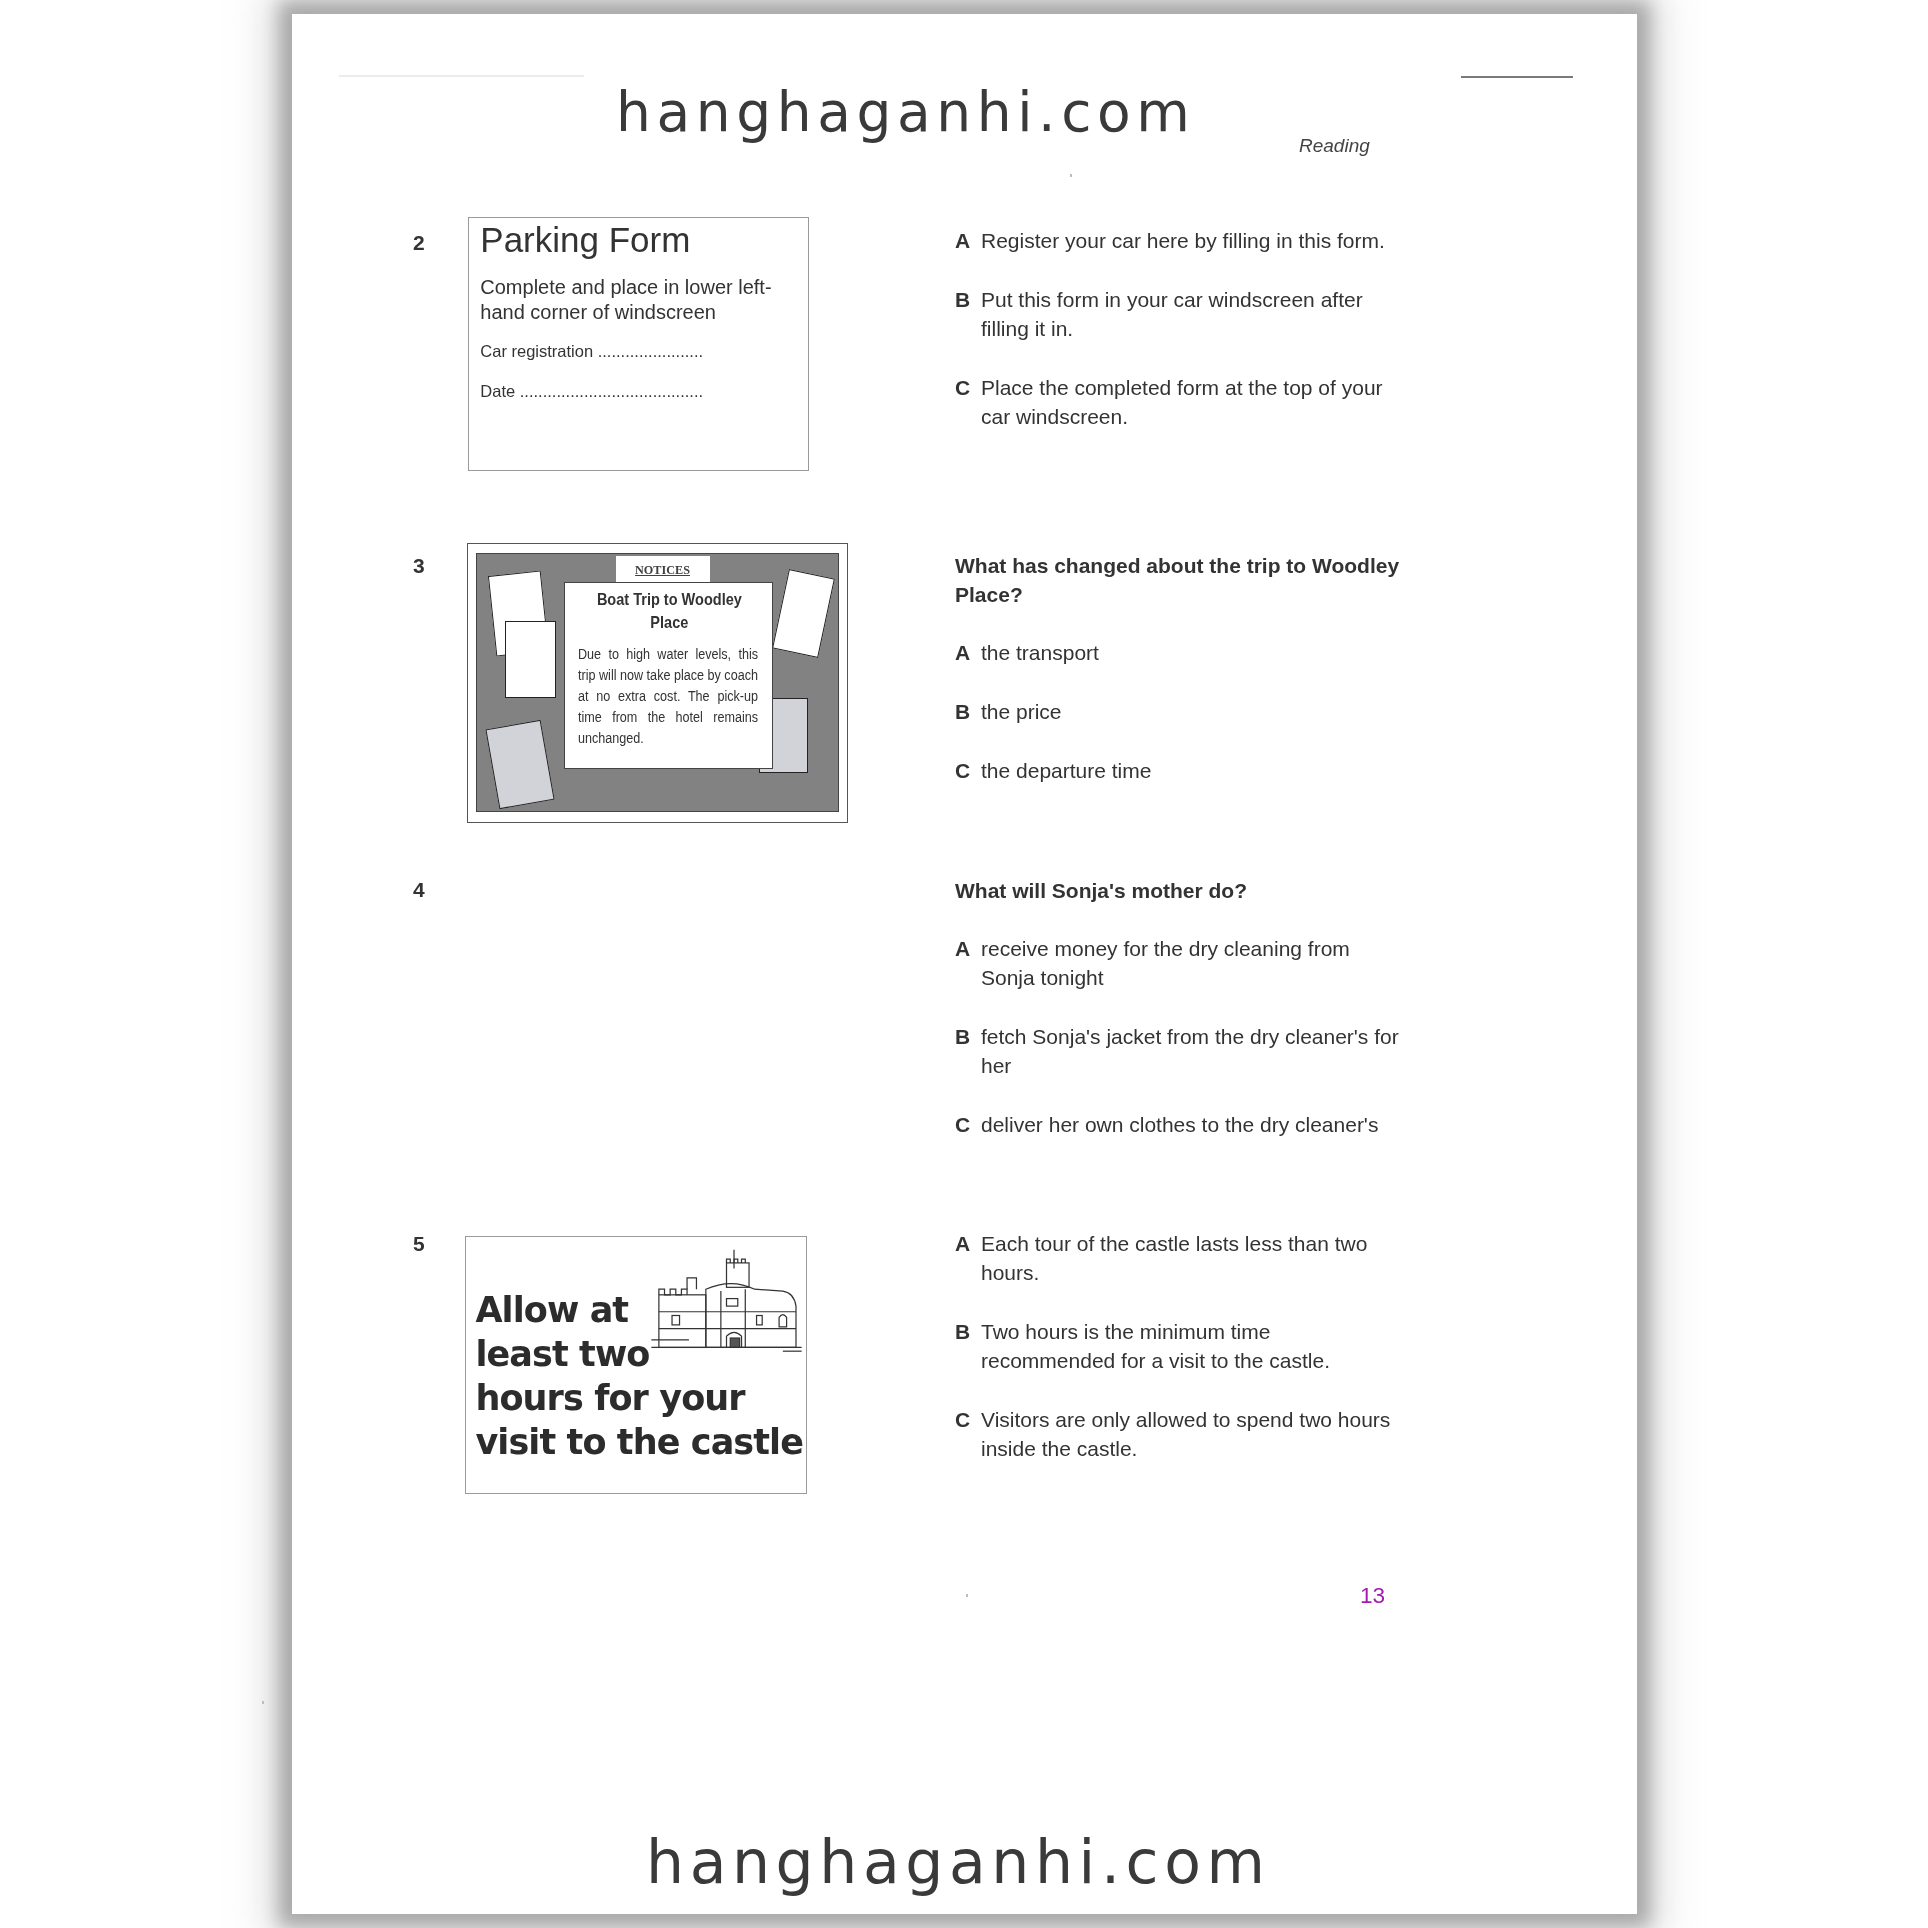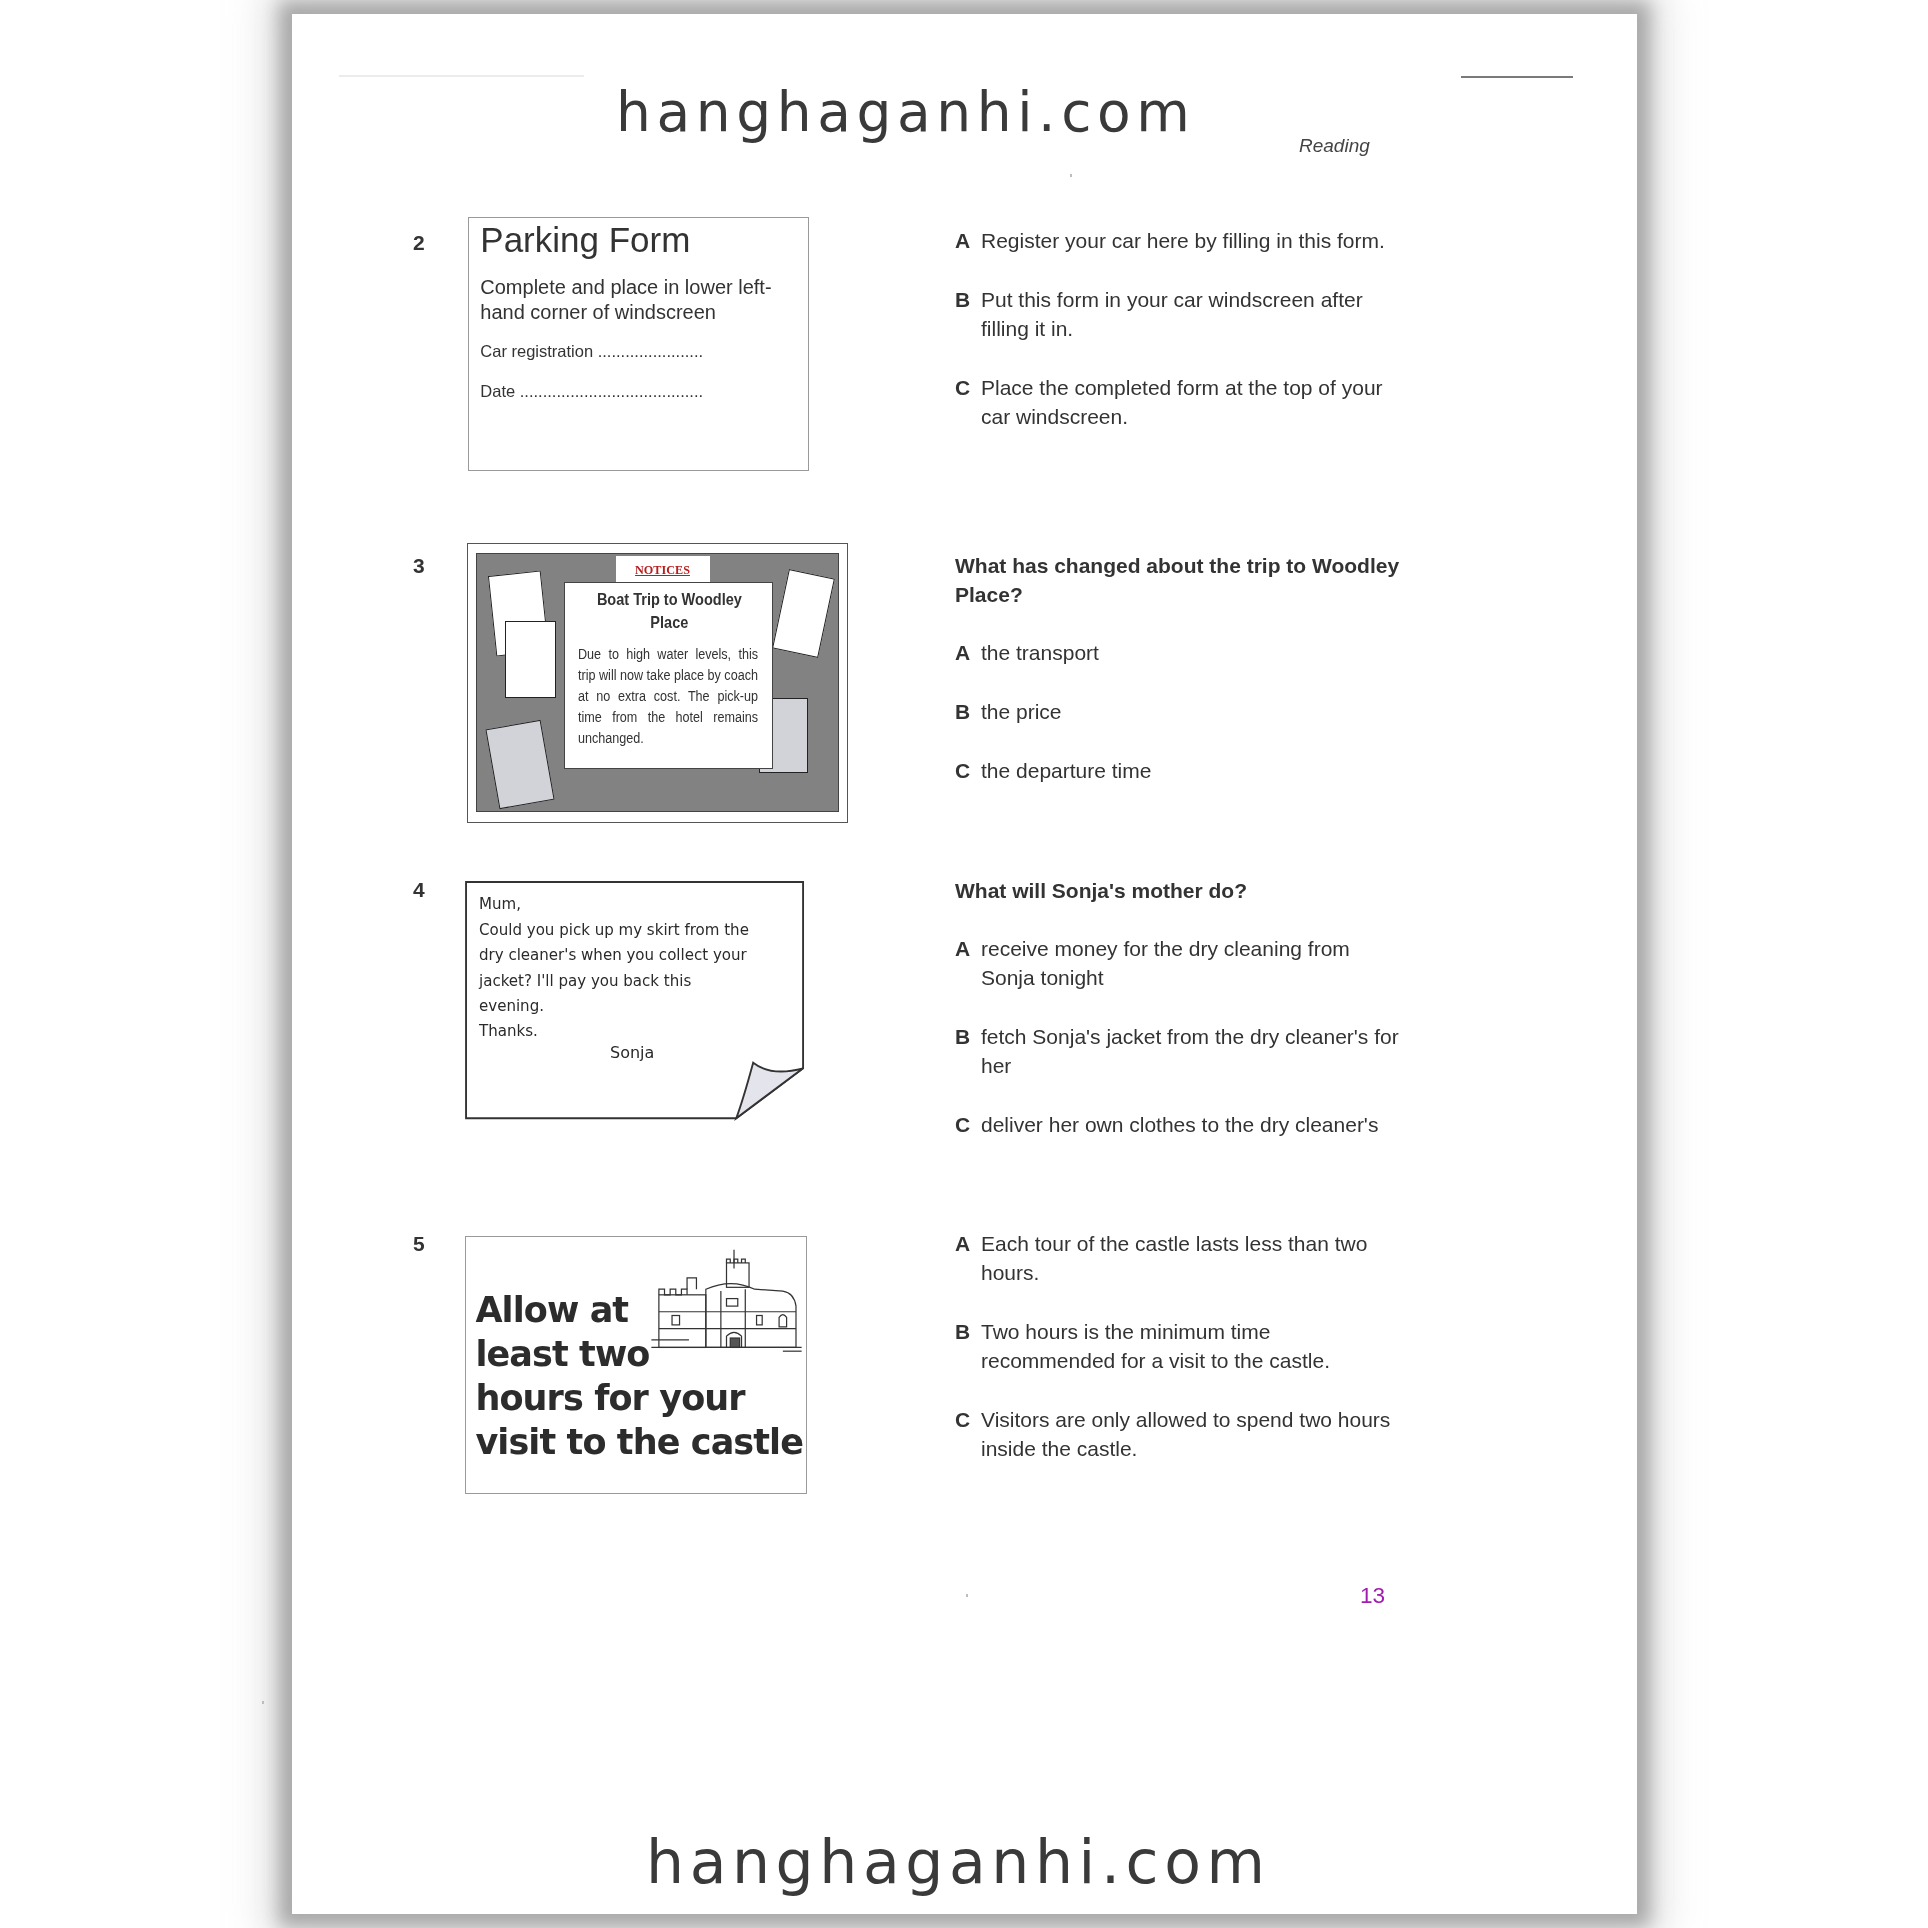--- a/index.html
+++ b/index.html
@@ -129,21 +129,21 @@
       position: absolute;
       left: 139px; top: 2.8px;
       width: 94px; height: 28px;
       background: #fff;
       text-align: center;
       font-family: "Liberation Serif", serif;
       font-weight: bold;
       font-size: 12.2px;
       line-height: 28px;
       text-decoration: underline;
-      color: #b91c1c;
+      color: #404040;
     }
     .notice-main {
       position: absolute;
       left: 87px; top: 28px;
       width: 209px; height: 187px;
       background: #fff;
       border: 1.9px solid #444;
       box-sizing: border-box;
       padding: 5.6px 11.3px 0 13px;
     }
@@ -285,33 +285,20 @@
       <span class="letter">B</span>
       <span class="text">the price</span>
     </div>
     <div class="option">
       <span class="letter">C</span>
       <span class="text">the departure time</span>
     </div>
   </div>
 
   <div class="qnum" style="top:864px;">4</div>
-  <div class="note">
-    <svg width="341" height="241" viewBox="0 0 362 256">
-      <path d="M1,1 L359,1 L359,199 L288,252 L1,252 Z" fill="#fff" stroke="#333" stroke-width="2"></path>
-      <path d="M359,199 C340,204 320,204 306,193 C300,215 294,236 288,252 Z" fill="#e4e4ec" stroke="#333" stroke-width="2"></path>
-    </svg>
-    <div class="note-text">Mum,
-Could you pick up my skirt from the
-dry cleaner's when you collect your
-jacket? I'll pay you back this
-evening.
-Thanks.</div>
-    <div class="note-sign">Sonja</div>
-  </div>
   <div class="options" style="top:862px;">
     <div class="question-stem">What will Sonja's mother do?</div>
     <div class="option">
       <span class="letter">A</span>
       <span class="text">receive money for the dry cleaning from Sonja tonight</span>
     </div>
     <div class="option">
       <span class="letter">B</span>
       <span class="text">fetch Sonja's jacket from the dry cleaner's for her</span>
     </div>

